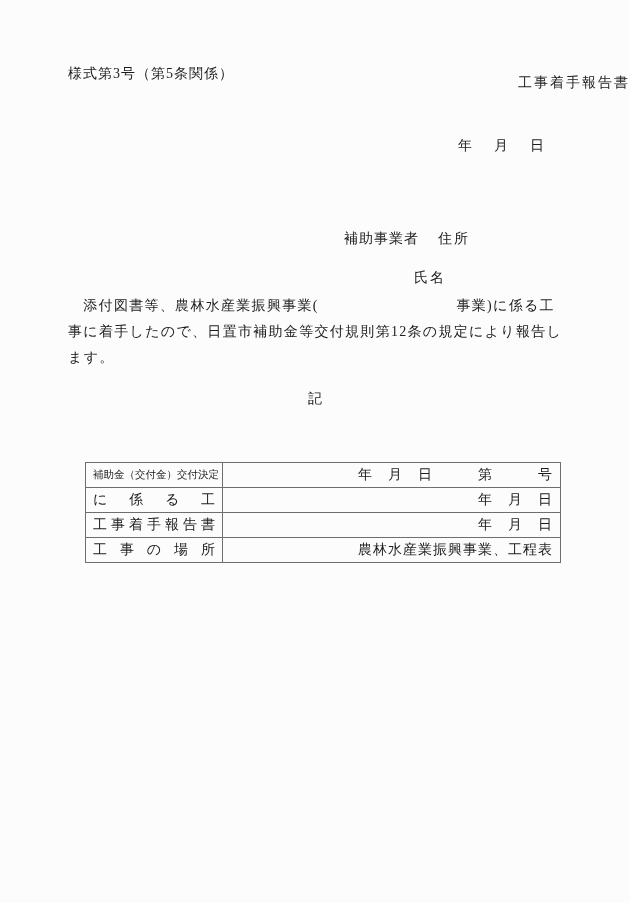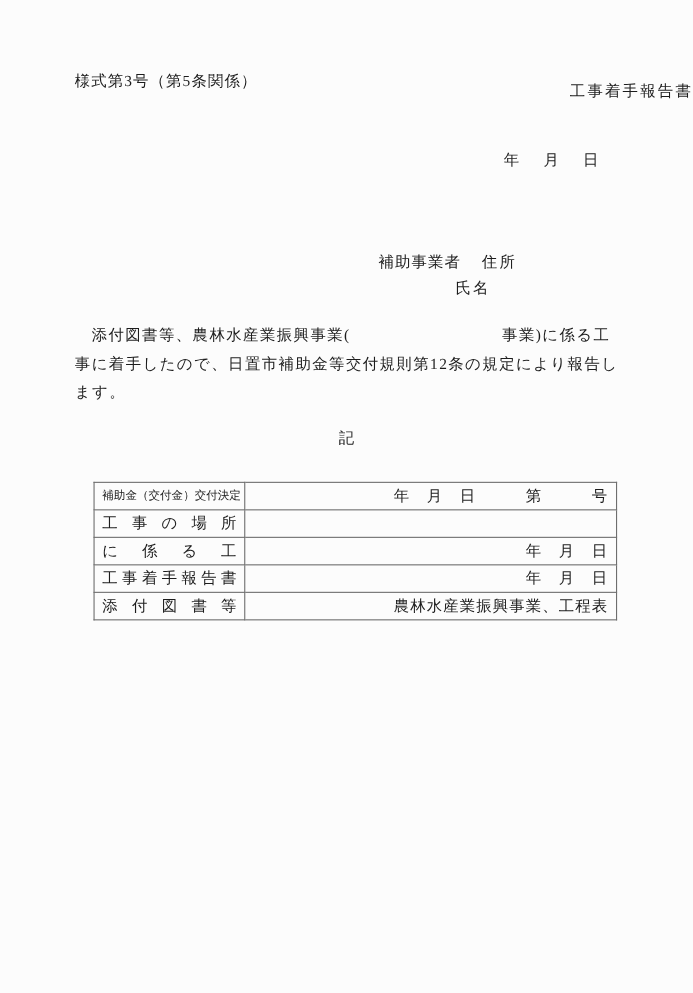--- a/index.html
+++ b/index.html
@@ -44,39 +44,39 @@
   .addressee .honorific { margin-left: 67px; }
   .applicant-line1 {
     position: absolute;
     top: 230px; left: 320px;
     letter-spacing: 1px;
     margin-left: 24px;
   }
   .applicant-line1 .addr { margin-left: 19px; letter-spacing: 2px; }
   .applicant-line2 {
     position: absolute;
-    top: 253px; left: 414px;
+    top: 269px; left: 414px;
     letter-spacing: 2px;
   }
   .body-text {
     position: absolute;
     top: 293px; left: 68px;
     width: 500px;
     line-height: 26px;
     letter-spacing: 1.3px;
   }
   .section-mark {
     position: absolute;
     top: 390px; left: 0;
     width: 100%;
     text-align: center;
   }
   .detail-table {
     position: absolute;
-    top: 438px; left: 85px;
+    top: 462px; left: 85px;
     width: 475px;
     border-collapse: collapse;
     table-layout: fixed;
     font-size: 14px;
     padding-left: 16px;
   }
   .detail-table, .detail-table td {
     border: 1px solid #6e6e6e;
   }
   .detail-table { border: 1.5px solid #5a5a5a; }
@@ -130,31 +130,27 @@
     <colgroup>
       <col class="c-label">
       <col class="c-value">
     </colgroup>
     <tbody>
       <tr>
         <td class="label small">補助金（交付金）交付決定</td>
         <td class="value">　　　年　月　日　　　第　　　号</td>
       </tr>
       <tr>
-        <td class="label">工事の場所</td>
-        <td class="value"></td>
-      </tr>
-      <tr>
         <td class="label">に係る工</td>
         <td class="value">　　　年　月　日</td>
       </tr>
       <tr>
         <td class="label">工事着手報告書</td>
         <td class="value">　　　年　月　日</td>
       </tr>
       <tr>
-        <td class="label">添付図書等</td>
+        <td class="label">工事の場所</td>
         <td class="value">農林水産業振興事業、工程表</td>
       </tr>
     </tbody>
   </table>
 
 </div>
 
 </body></html>

